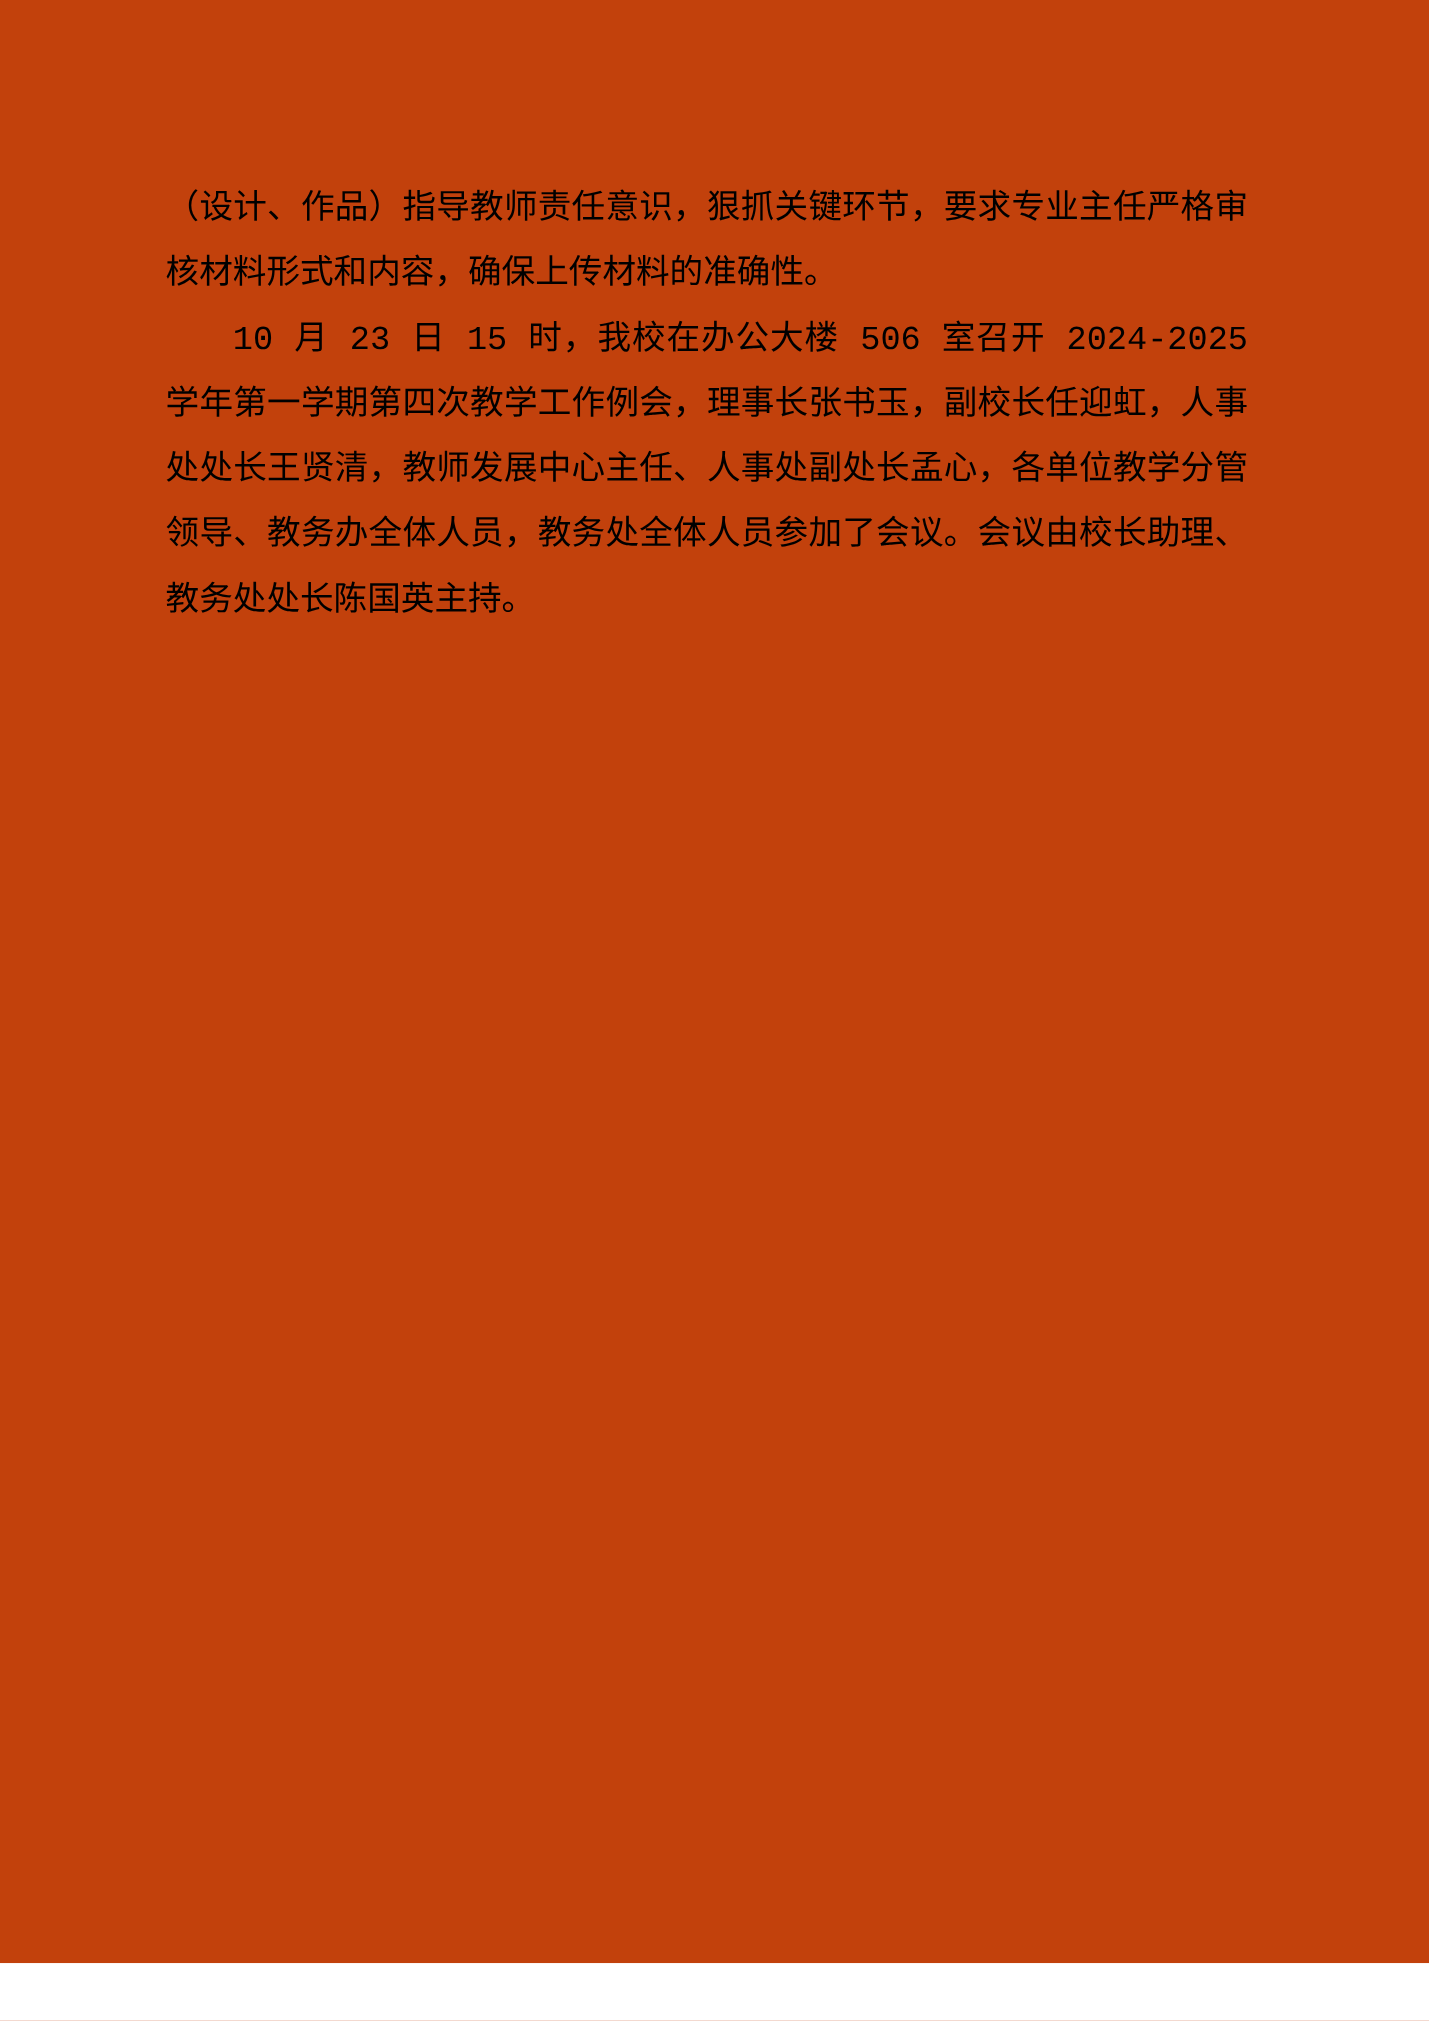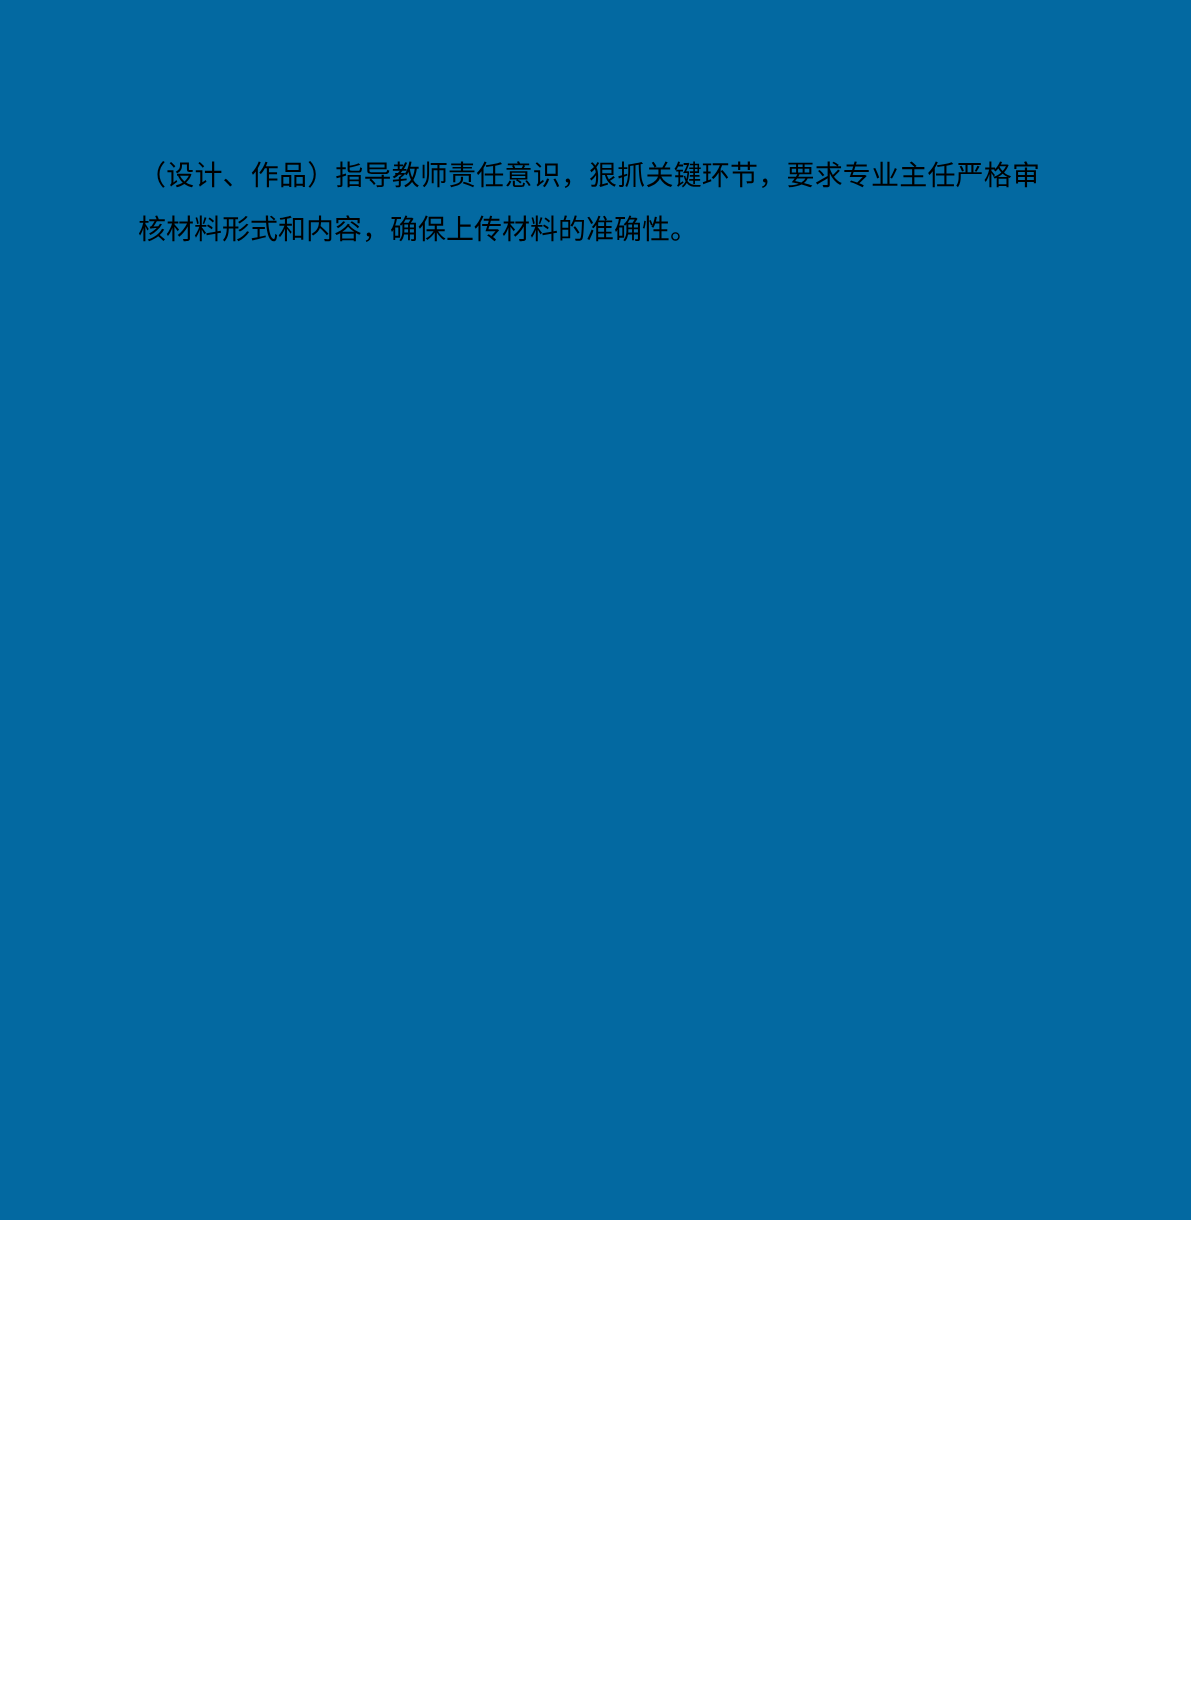--- a/index.html
+++ b/index.html
@@ -3,24 +3,24 @@
 <meta charset="utf-8">
 <style>
   html, body {
     margin: 0;
     padding: 0;
     background: #ffffff;
   }
   .page {
     position: relative;
     width: 1191px;
-    height: 1220px;
-    background: #0369a1;
+    height: 1636px;
+    background: #c2410c;
     overflow: hidden;
-    font-family: Liberation Serif, serif;
+    font-family: Liberation Mono, monospace;
     color: #000000;
   }
   .content {
     position: absolute;
     left: 138px;
     top: 149px;
     width: 902px;
     font-size: 28px;
     line-height: 54.3px;
     text-align: justify;
@@ -58,20 +58,21 @@
 </head>
 <body>
 
 <div class="page">
 
   <div class="content">
 
     <p class="body-par no-indent">（设计、作品）指导教师责任意识，狠抓关键环节，要求专业主任严格审核材料形式和内容，确保上传材料的准确性。</p>
 
 
+    <p class="body-par">10 月 23 日 15 时，我校在办公大楼 506 室召开 2024-2025 学年第一学期第四次教学工作例会，理事长张书玉，副校长任迎虹，人事处处长王贤清，教师发展中心主任、人事处副处长孟心，各单位教学分管领导、教务办全体人员，教务处全体人员参加了会议。会议由校长助理、教务处处长陈国英主持。</p>
 
 
 
 
   </div>
 
 
 </div>
 
 </body></html>

